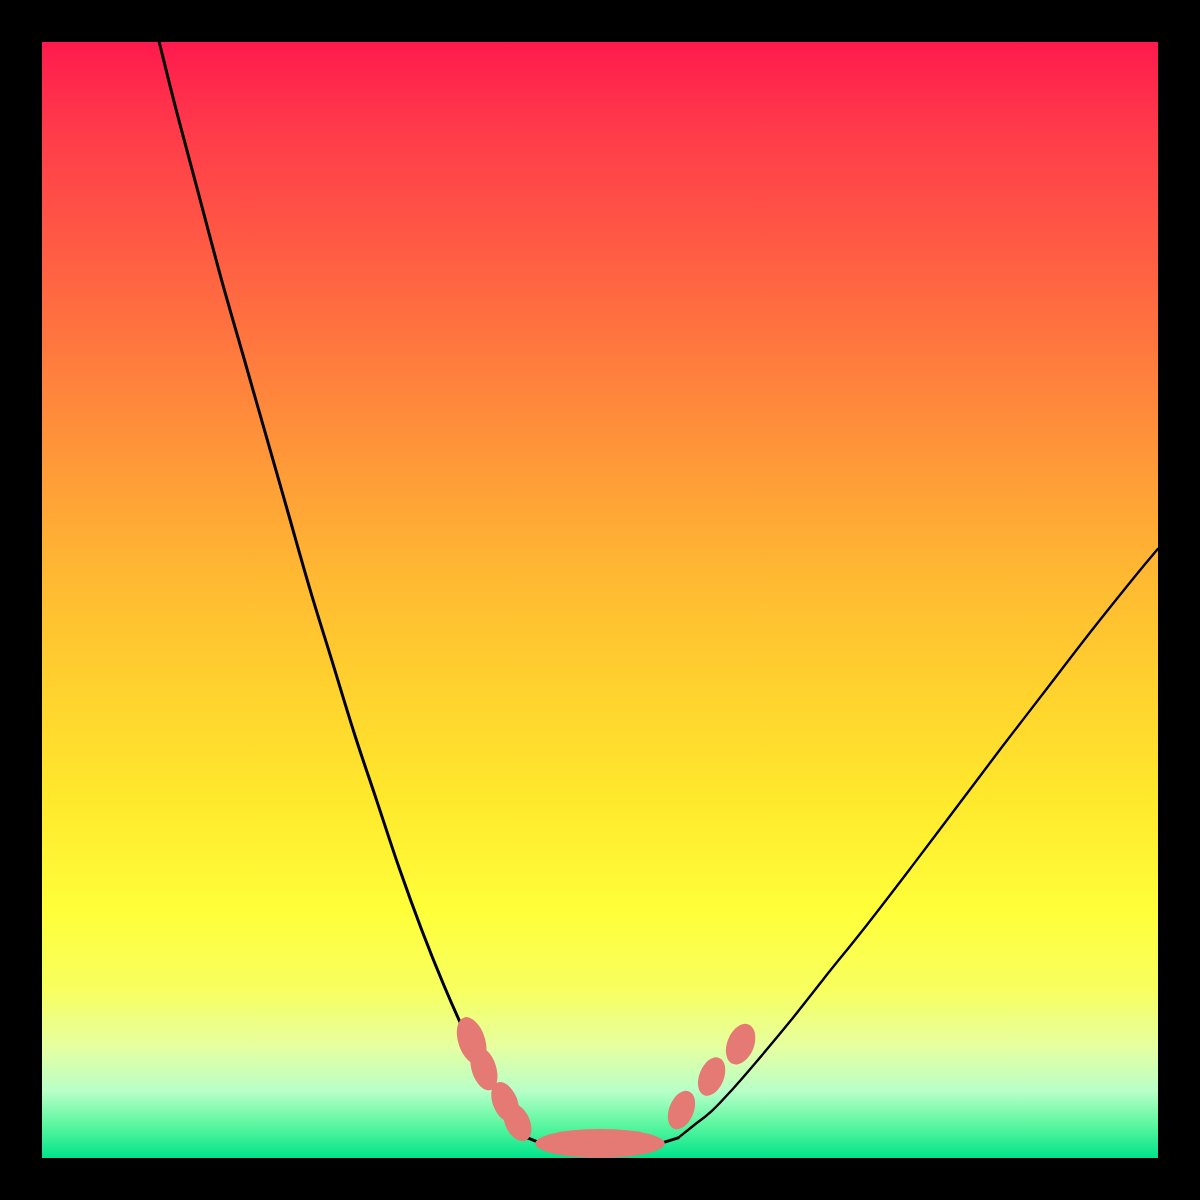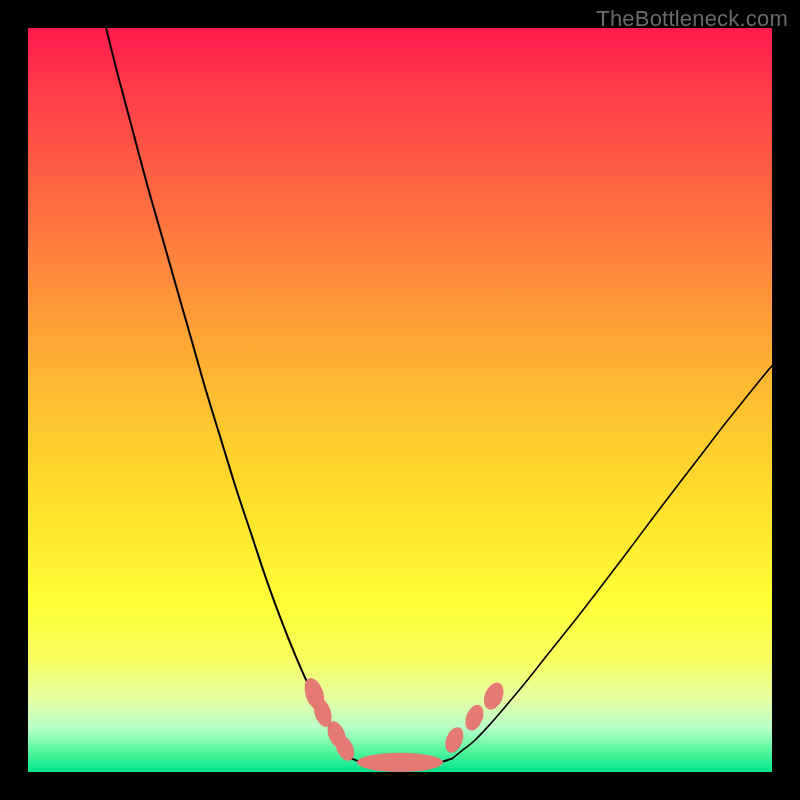--- a/index.html
+++ b/index.html
@@ -77,14 +77,13 @@
           <ellipse cx="294.624" cy="684.48" rx="8.184000000000001" ry="14.88" fill="#e47a73" stroke="#d66a63" stroke-width="0" transform="rotate(-18 294.624 684.48)"></ellipse>
           <ellipse cx="308.76" cy="706.8" rx="8.184000000000001" ry="14.136" fill="#e47a73" stroke="#d66a63" stroke-width="0" transform="rotate(-22 308.76 706.8)"></ellipse>
           <ellipse cx="316.944" cy="720.192" rx="8.184000000000001" ry="13.392000000000001" fill="#e47a73" stroke="#d66a63" stroke-width="0" transform="rotate(-25 316.944 720.192)"></ellipse>
           <ellipse cx="426.31199999999995" cy="712.008" rx="8.184000000000001" ry="13.392000000000001" fill="#e47a73" stroke="#d66a63" stroke-width="0" transform="rotate(22 426.31199999999995 712.008)"></ellipse>
           <ellipse cx="446.4" cy="689.688" rx="8.184000000000001" ry="13.392000000000001" fill="#e47a73" stroke="#d66a63" stroke-width="0" transform="rotate(22 446.4 689.688)"></ellipse>
           <ellipse cx="465.744" cy="668.112" rx="8.928" ry="14.136" fill="#e47a73" stroke="#d66a63" stroke-width="0" transform="rotate(22 465.744 668.112)"></ellipse>
           <ellipse cx="372" cy="734.328" rx="43.151999999999994" ry="9.672" fill="#e47a73" stroke="#d66a63" stroke-width="0"></ellipse>
         </g>
     </svg>
   </div>
-  <div class="watermark">TheBottleneck.com</div>
 </div>
 
 </body></html>

